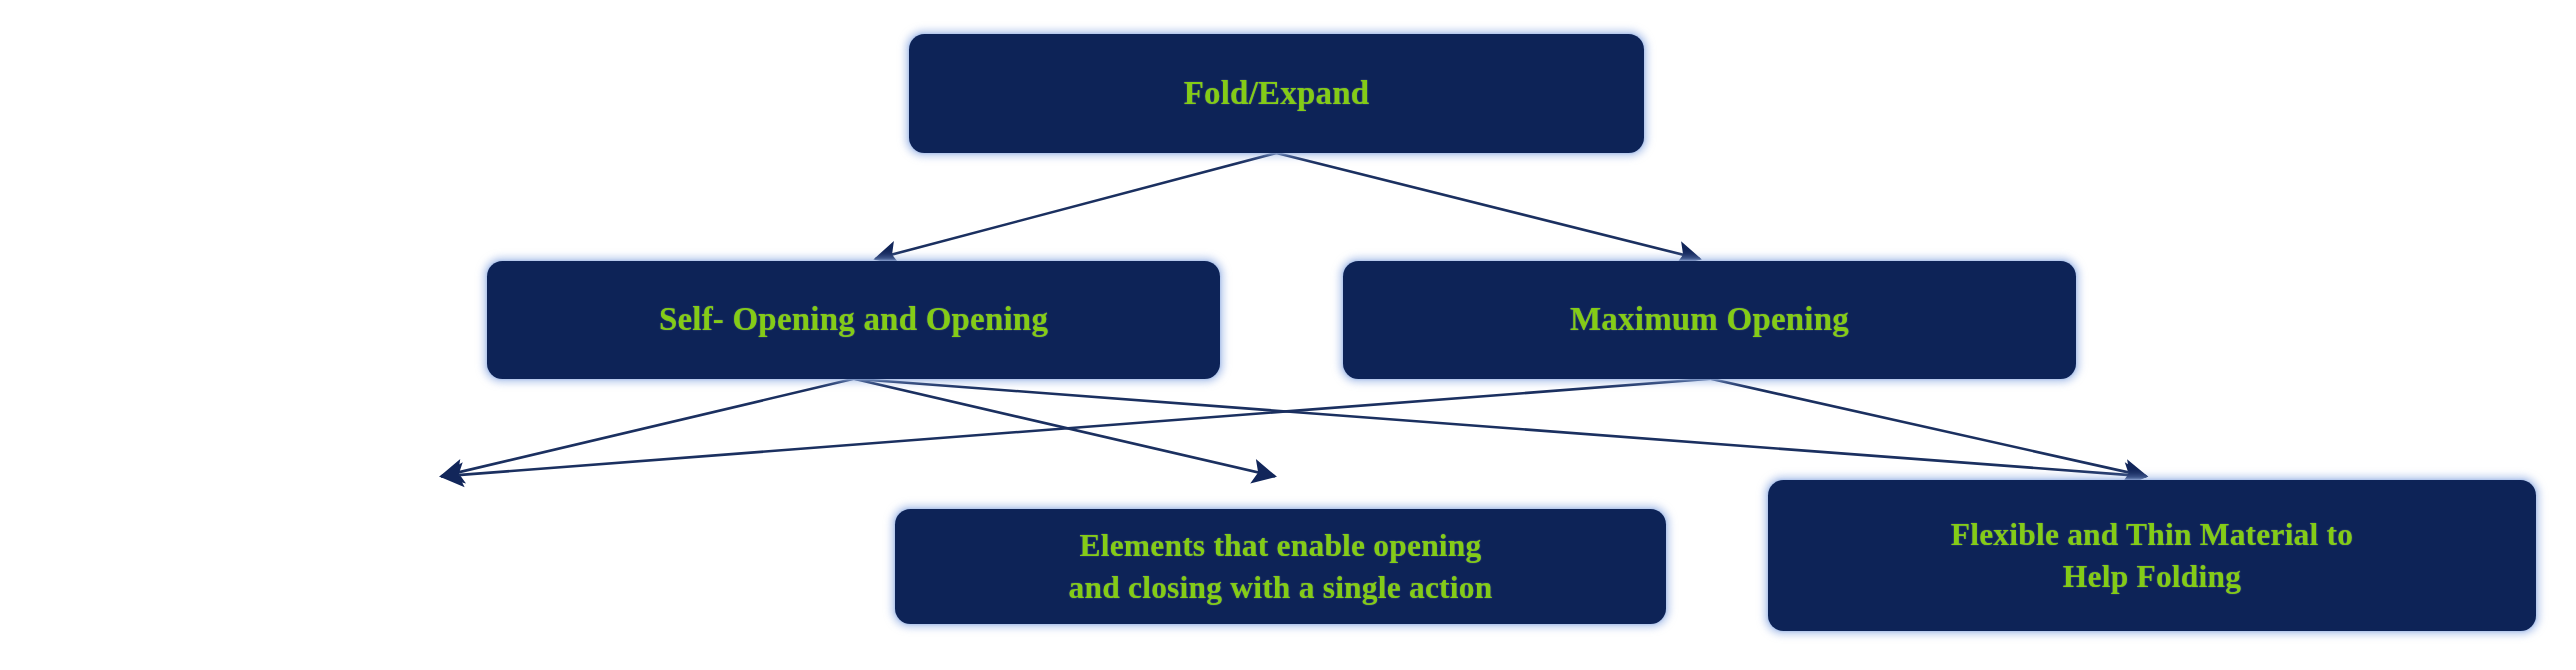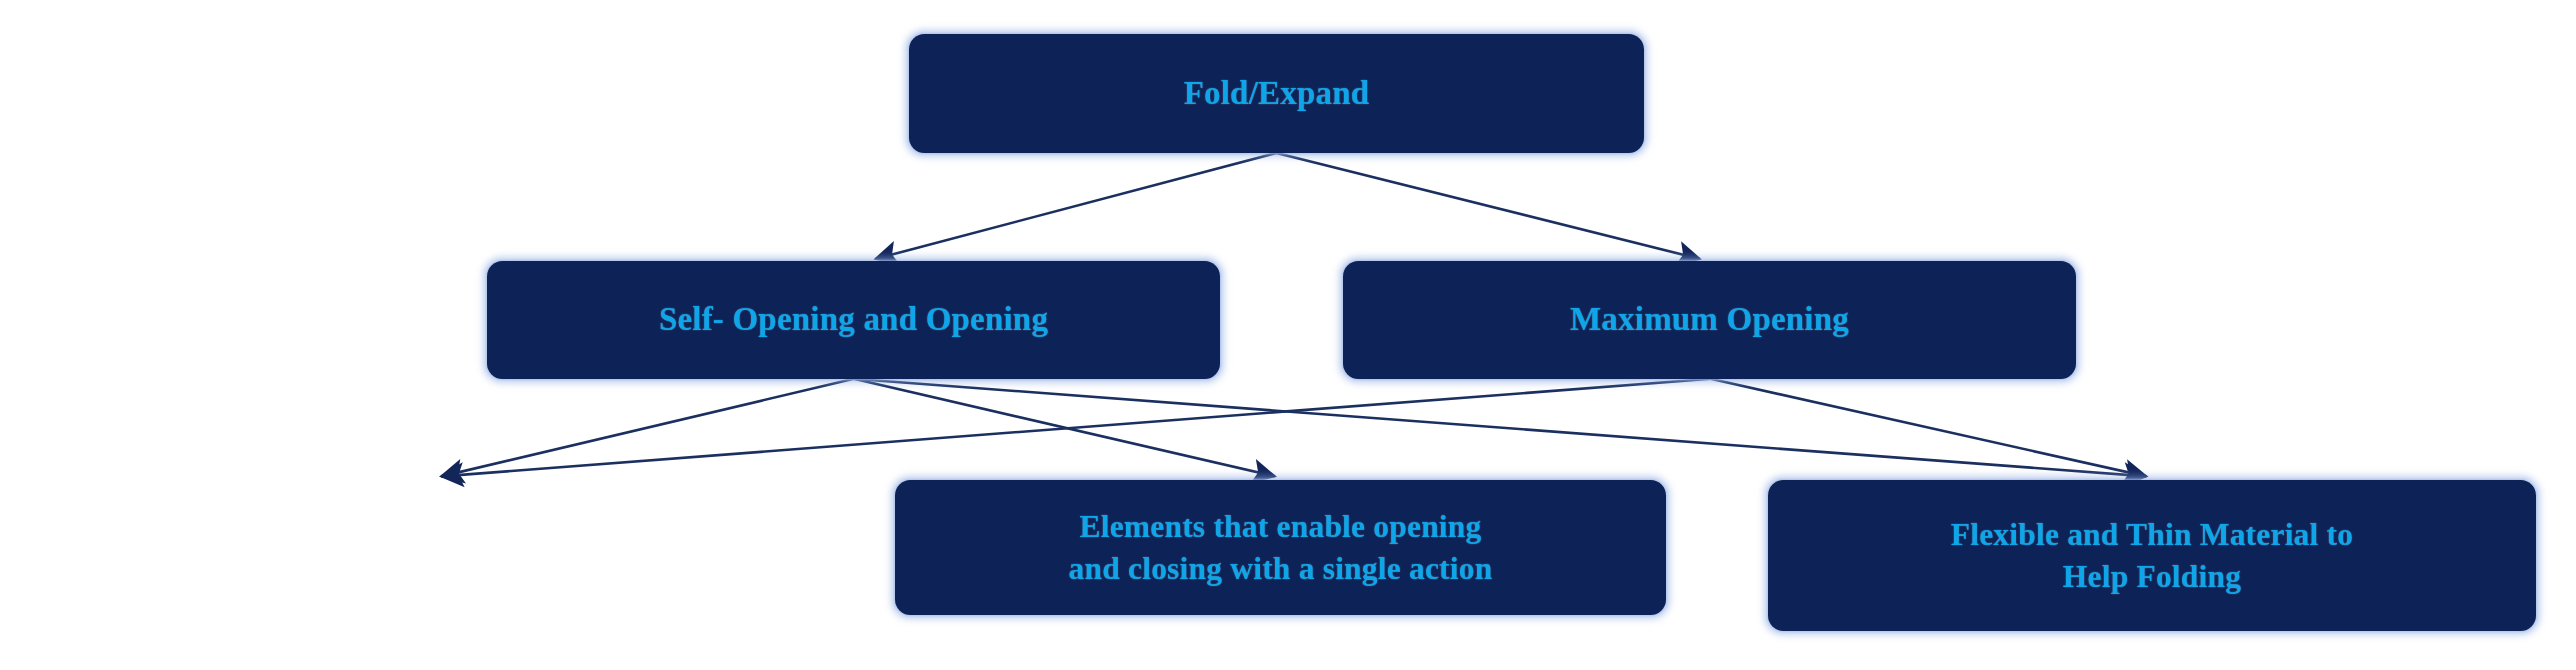--- a/index.html
+++ b/index.html
@@ -28,39 +28,39 @@
   .node-box {
     position: absolute;
     z-index: 2;
     box-sizing: border-box;
     background: #0d2357;
     border-radius: 15.4px;
     display: flex;
     align-items: center;
     justify-content: center;
     text-align: center;
-    color: #0ea5e9;
+    color: #84cc16;
     font-weight: 700;
     letter-spacing: 0.2px;
     box-shadow: 0 0 7.7px 3.1px rgba(140,170,225,0.55),
                 0 0 2.3px 0.8px rgba(190,210,240,0.75);
   }
   .node-label {
     display: block;
     line-height: 1.32;
     padding: 0 14px;
     white-space: pre-line;
     text-shadow: 0 0 1.5px rgba(255,255,255,0.35);
   }
   
   #node-root        { left: 909px; top: 34px;  width: 735px;  height: 119px; }
   #node-self-fold   { left: 487px;  top: 261px; width: 733px;  height: 118px; }
   #node-max-open    { left: 1343px; top: 261px; width: 733px;  height: 118px; }
   #node-structural  { left: 37px;   top: 480px; width: 768px;  height: 151px; }
-  #node-elements    { left: 895px; top: 480px; width: 771px; height: 135px; }
+  #node-elements    { left: 895px; top: 509px; width: 771px; height: 115px; }
   #node-flexible    { left: 1768px; top: 480px; width: 768px; height: 151px; }
 
   #node-root .node-label       { font-size: 33px; }
   #node-self-fold .node-label,
   #node-max-open .node-label   { font-size: 33px; }
   #node-structural .node-label,
   #node-elements .node-label,
   #node-flexible .node-label   { font-size: 31.5px; }
 </style>
 </head>

